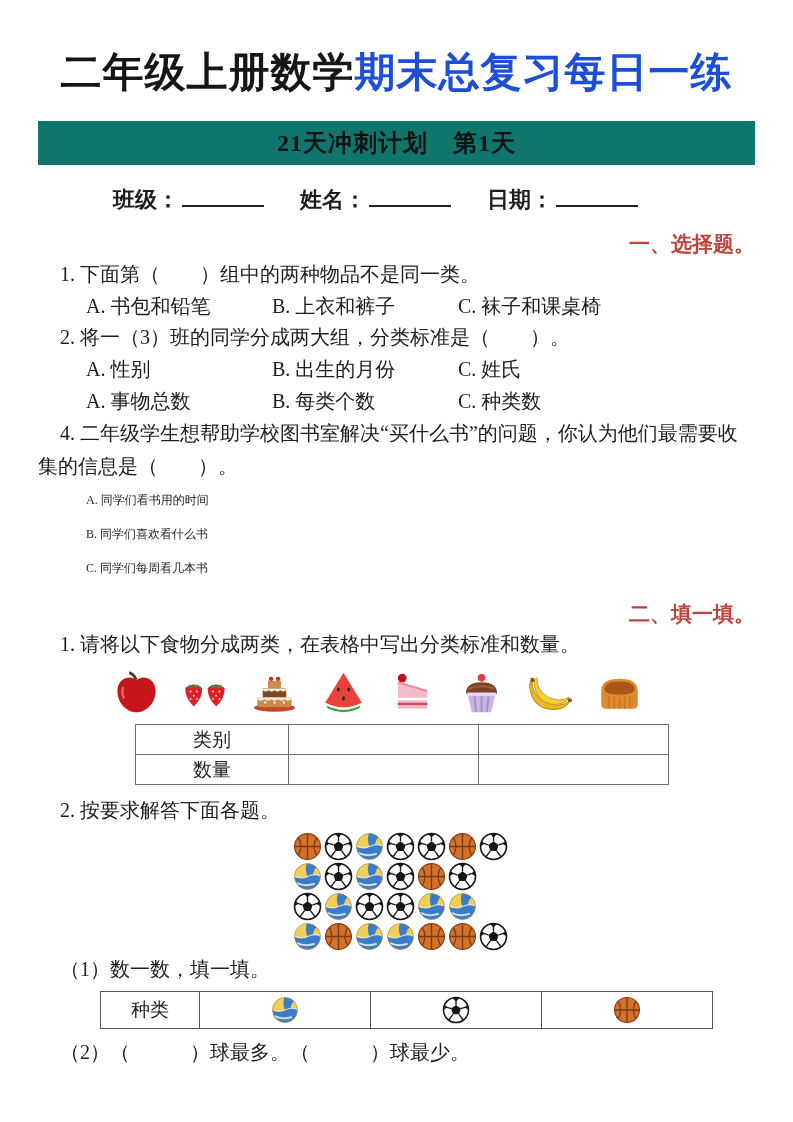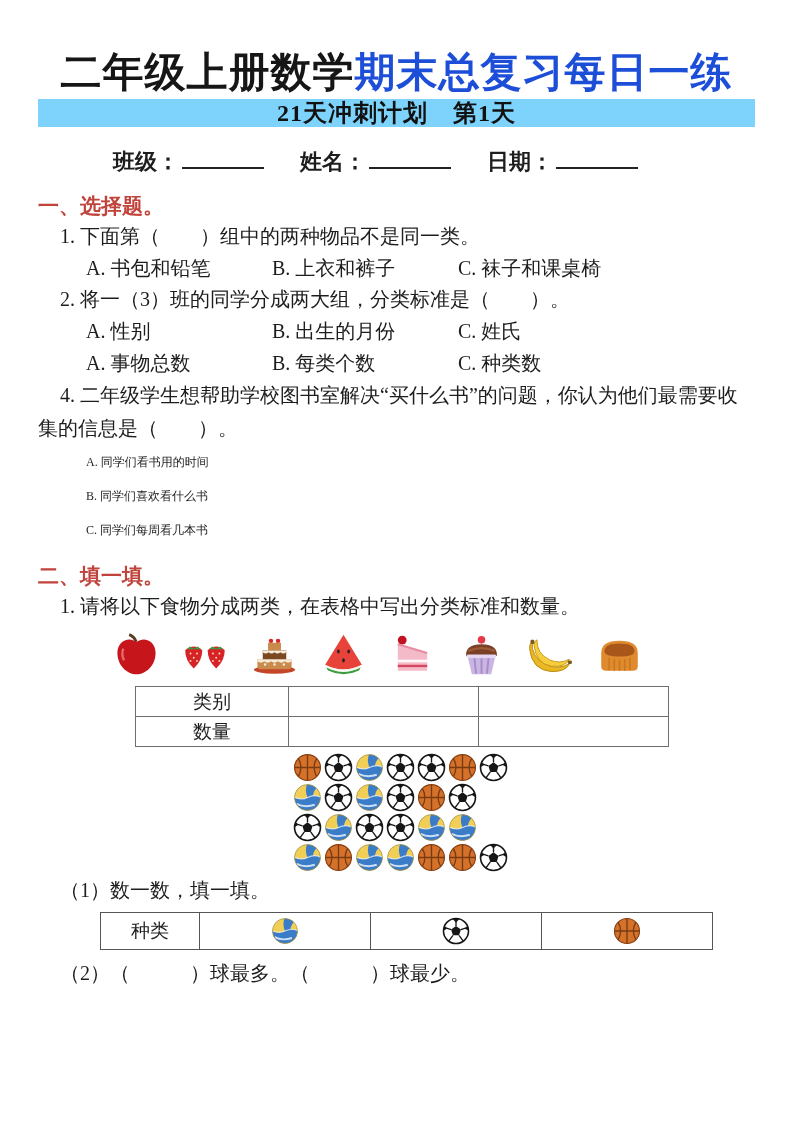--- a/index.html
+++ b/index.html
@@ -18,43 +18,44 @@
     text-align:center;
     font-size:41px;
     font-weight:bold;
     letter-spacing:1px;
     line-height:52px;
     white-space:nowrap;
   }
   .title .t-black{color:#161616;}
   .title .t-red{color:#1d4ed8;}
   .banner{
-    margin-top:1px;
-    height:28px;
-    background:#7dd3fc;
+    margin-top:23px;
+    height:44px;
+    background:#0f766e;
     display:flex;align-items:center;justify-content:center;
     font-size:24px;font-weight:bold;color:#111;
     letter-spacing:1px;
   }
   .info-row{
     margin:18px 0 0 75px;
     display:flex;gap:36px;
     font-size:22px;font-weight:bold;
     height:32px;align-items:flex-end;
   }
   .blank{
     display:inline-block;width:82px;height:4px;
     border-bottom:2px solid #222;
     margin-left:3px;
   }
   
   .sec-heading{
     margin-top:14px;
     font-size:21px;font-weight:bold;color:#c0443c;
     line-height:30px;
+    text-align:right;
   }
   .q{margin:0;padding-left:22px;font-size:20px;line-height:31px;}
   .q.wrap{padding-left:0;text-indent:22px;line-height:33px;}
   .opts{padding-left:48px;font-size:20px;line-height:32px;}
   .opts .option{display:inline-block;min-width:186px;}
   .opts-vert{padding-left:48px;font-size:12px;}
   .opts-vert .option{display:block;line-height:34px;min-width:0;}
   
   .food-row{
     margin:6px 0 0 75px;
@@ -289,20 +290,21 @@
       <td class="data-cell"></td>
     </tr>
     <tr>
       <td class="lbl-cell">数量</td>
       <td class="data-cell"></td>
       <td class="data-cell"></td>
     </tr>
   </tbody>
     </table>
 
+  <p class="q" style="margin-top:10px;">2. 按要求解答下面各题。</p>
 
   <div class="ball-grid">
       <div class="ball-row">
         <svg class="icon">
           <use href="#icon-basketball"></use>
         </svg>
         <svg class="icon">
           <use href="#icon-soccer"></use>
         </svg>
         <svg class="icon">

